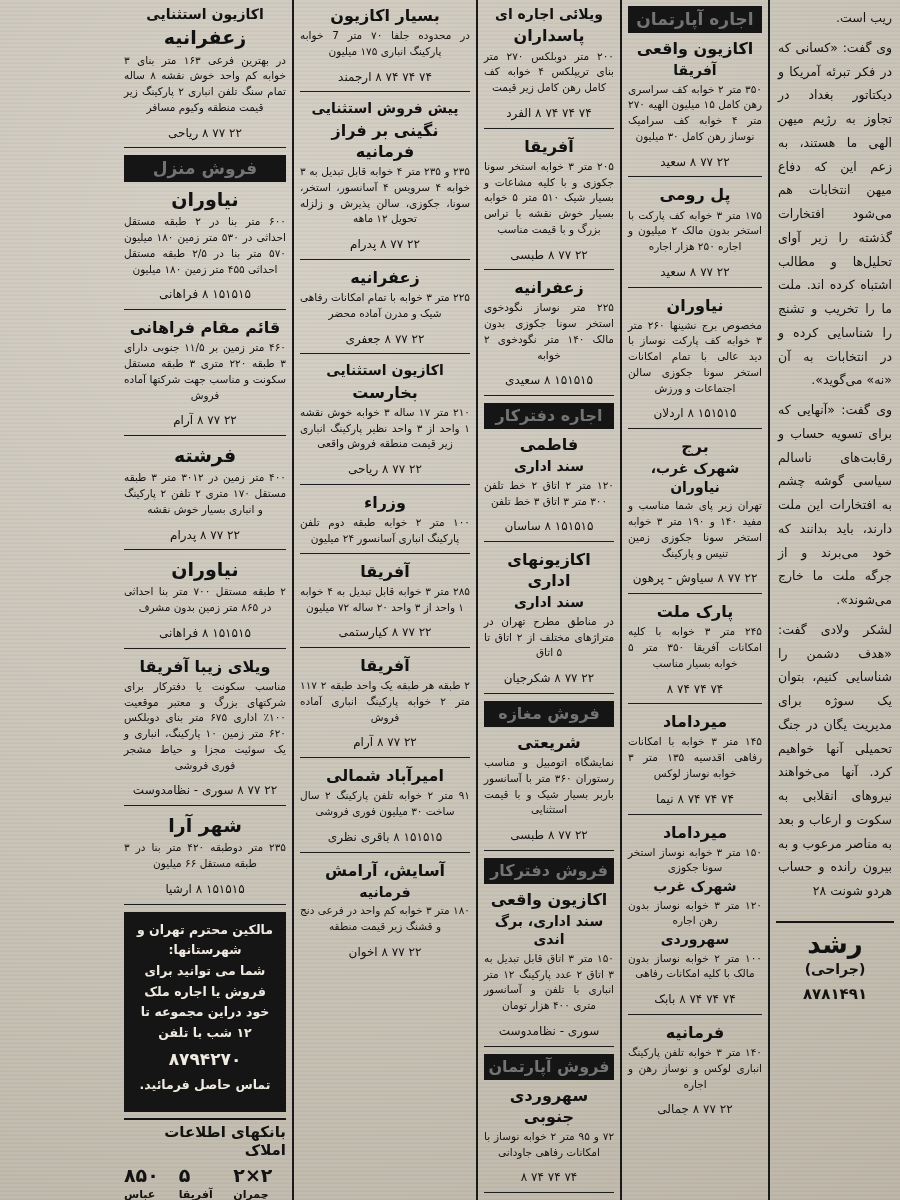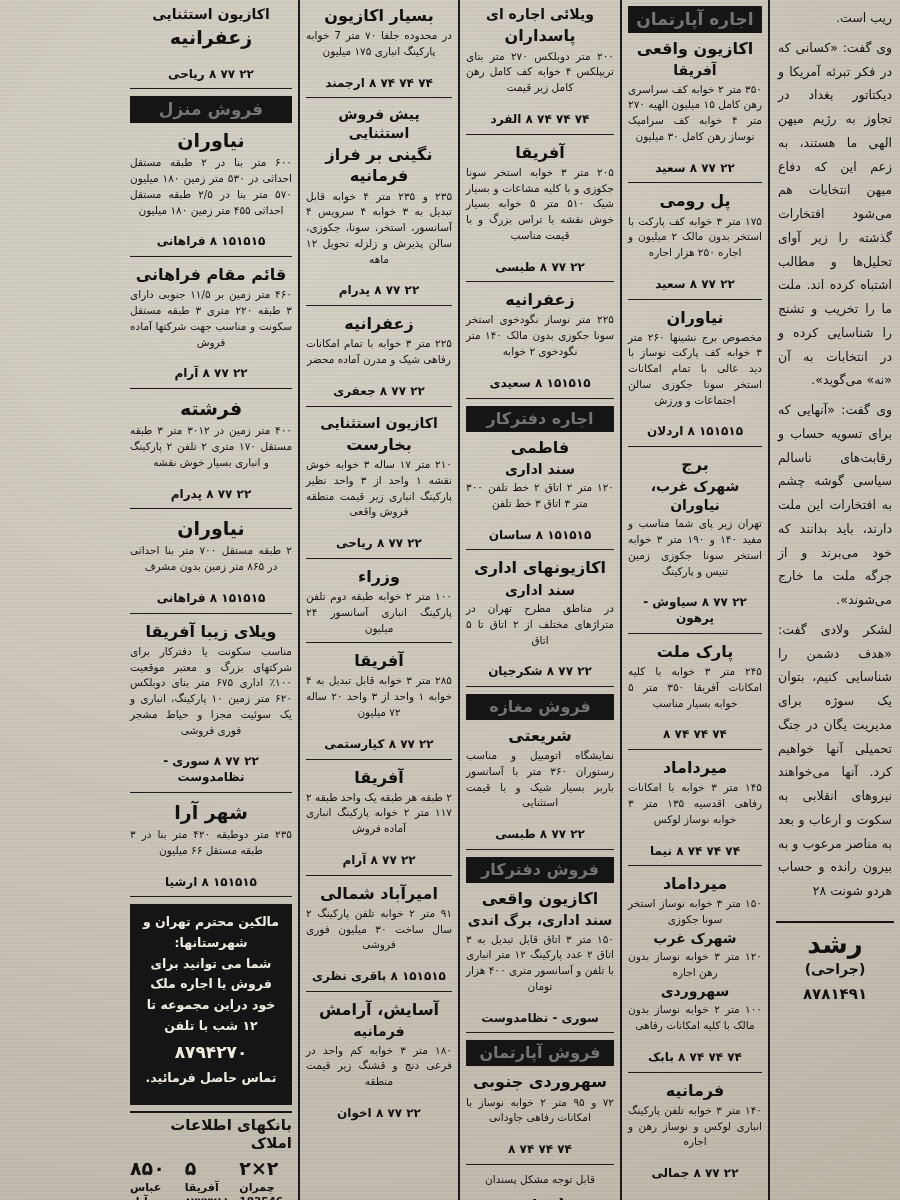--- a/index.html
+++ b/index.html
@@ -23,22 +23,22 @@
   .col{
     position:relative;
     box-sizing:border-box;
     padding:4px 6px 4px 6px;
     overflow:hidden;
   }
   .col + .col{border-right:2px solid #1a1a1a;}
   
   .col.c-side{width:130px;}
   .col.c1{width:148px;}
-  .col.c2{width:162px;}
-  .col.c3{width:160px;}
+  .col.c2{width:144px;}
+  .col.c3{width:184px;}
   .col.c4{width:176px;}
 
   .ad{
     margin:0 0 7px 0;
     padding:0 0 6px 0;
     border-bottom:1.5px solid #1c1c1c;
     text-align:center;
     line-height:1.32;
   }
   .ad:last-child{border-bottom:none;}
@@ -51,21 +51,21 @@
   }
   .ad .ttl.sm{font-size:14px;text-align:center;}
   .ad .ttl.lg{font-size:19px;}
   .ad .body{
     font-size:10.5px;
     text-align:center;
     line-height:1.5;
   }
   .ad .body.j{text-align:justify;text-align-last:center;}
   .ad .tel{
-    font-size:12px;font-weight:bold;margin-top:16px;display:block;
+    font-size:12px;font-weight:normal;margin-top:10px;display:block;
     letter-spacing:.5px;
   }
 
   .banner{
     background:#151515;color:#737373;
     font-weight:bold;font-size:16px;
     text-align:center;
     padding:3px 4px 4px 4px;
     margin:2px 0 5px 0;
     letter-spacing:.5px;
@@ -318,20 +318,21 @@
         <span class="ttl sm">فرمانیه</span>
         <div class="body j">۱۸۰ متر ۳ خوابه کم واحد در فرعی دنج و قشنگ زیر قیمت منطقه</div>
         <span class="tel">۲۲ ۷۷ ۸ اخوان</span>
       </div>
     </div>
 
     <div class="col c4">
       <div class="ad">
         <span class="ttl sm">اکازیون استثنایی</span>
         <span class="ttl lg">زعفرانیه</span>
+        <div class="body j">در بهترین فرعی ۱۶۳ متر بنای ۳ خوابه کم واحد خوش نقشه ۸ ساله تمام سنگ تلفن انباری ۲ پارکینگ زیر قیمت منطقه وکیوم مسافر</div>
         <span class="tel">۲۲ ۷۷ ۸ ریاحی</span>
       </div>
 
       <div class="banner big">فروش منزل</div>
 
       <div class="ad">
         <span class="ttl lg">نیاوران</span>
         <div class="body j">۶۰۰ متر بنا در ۲ طبقه مستقل احداثی در ۵۳۰ متر زمین ۱۸۰ میلیون ۵۷۰ متر بنا در ۲/۵ طبقه مستقل احداثی ۴۵۵ متر زمین ۱۸۰ میلیون</div>
         <span class="tel">۱۵۱۵۱۵ ۸ فراهانی</span>
       </div>

